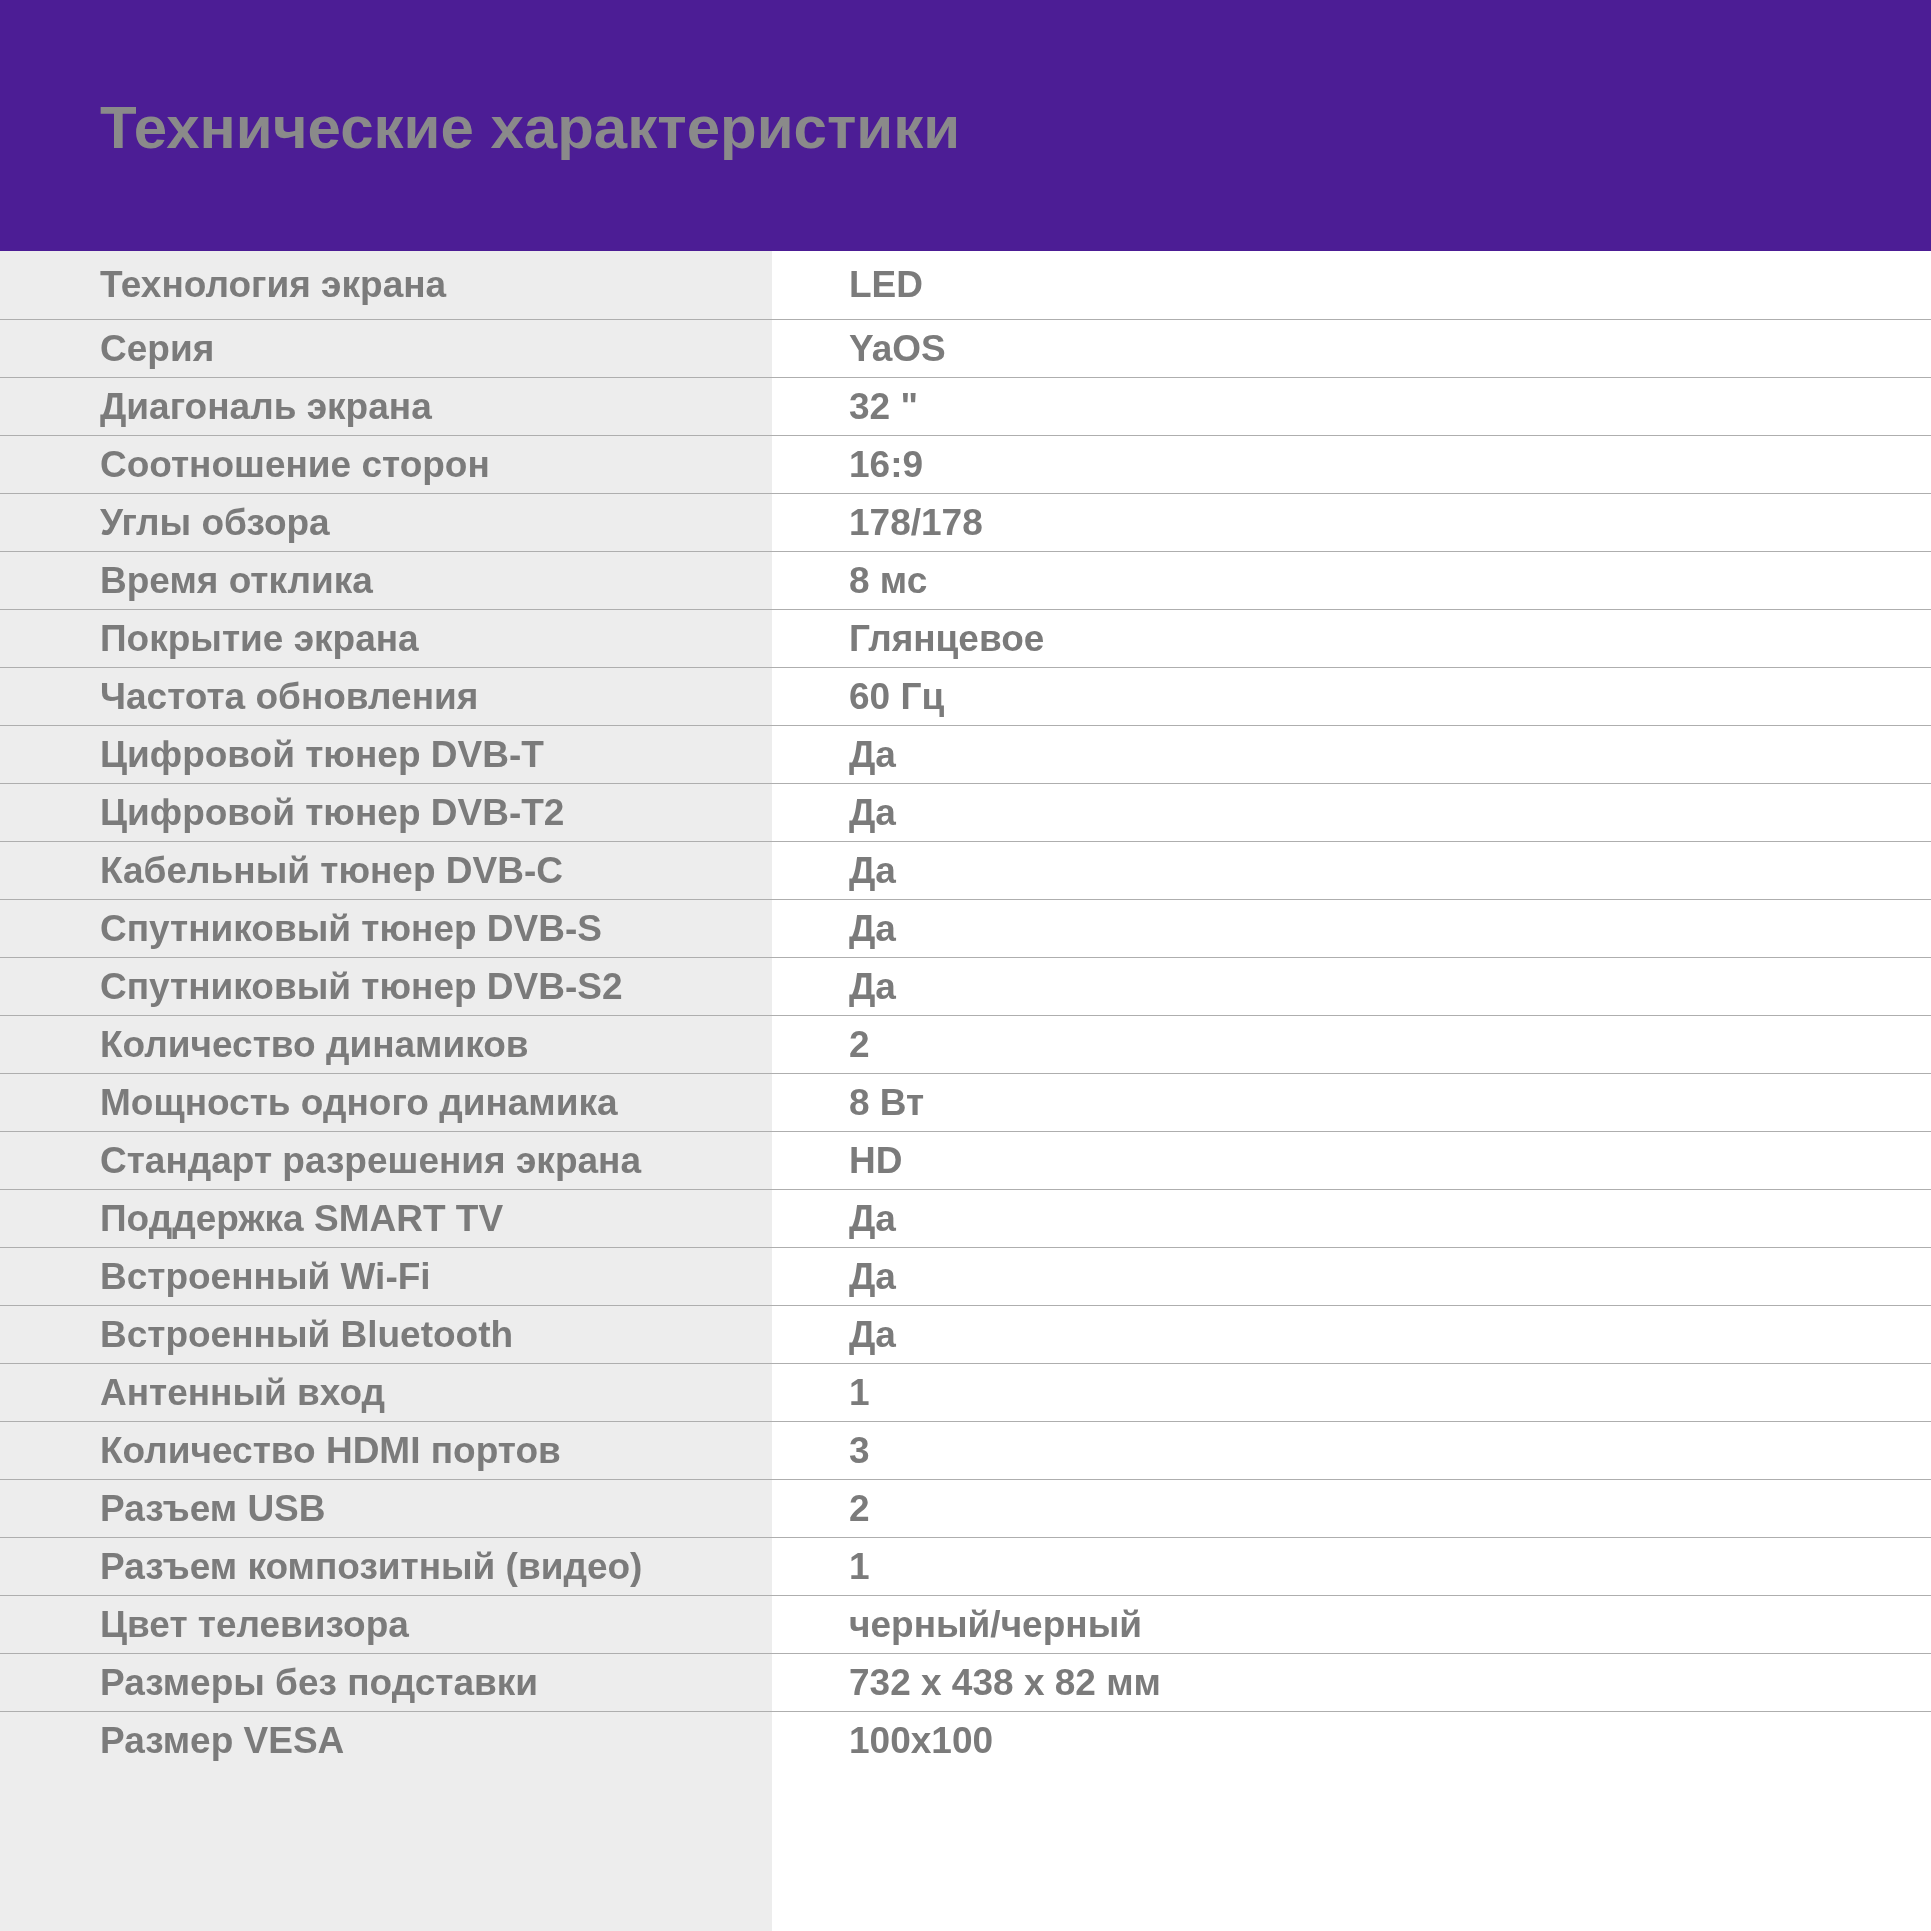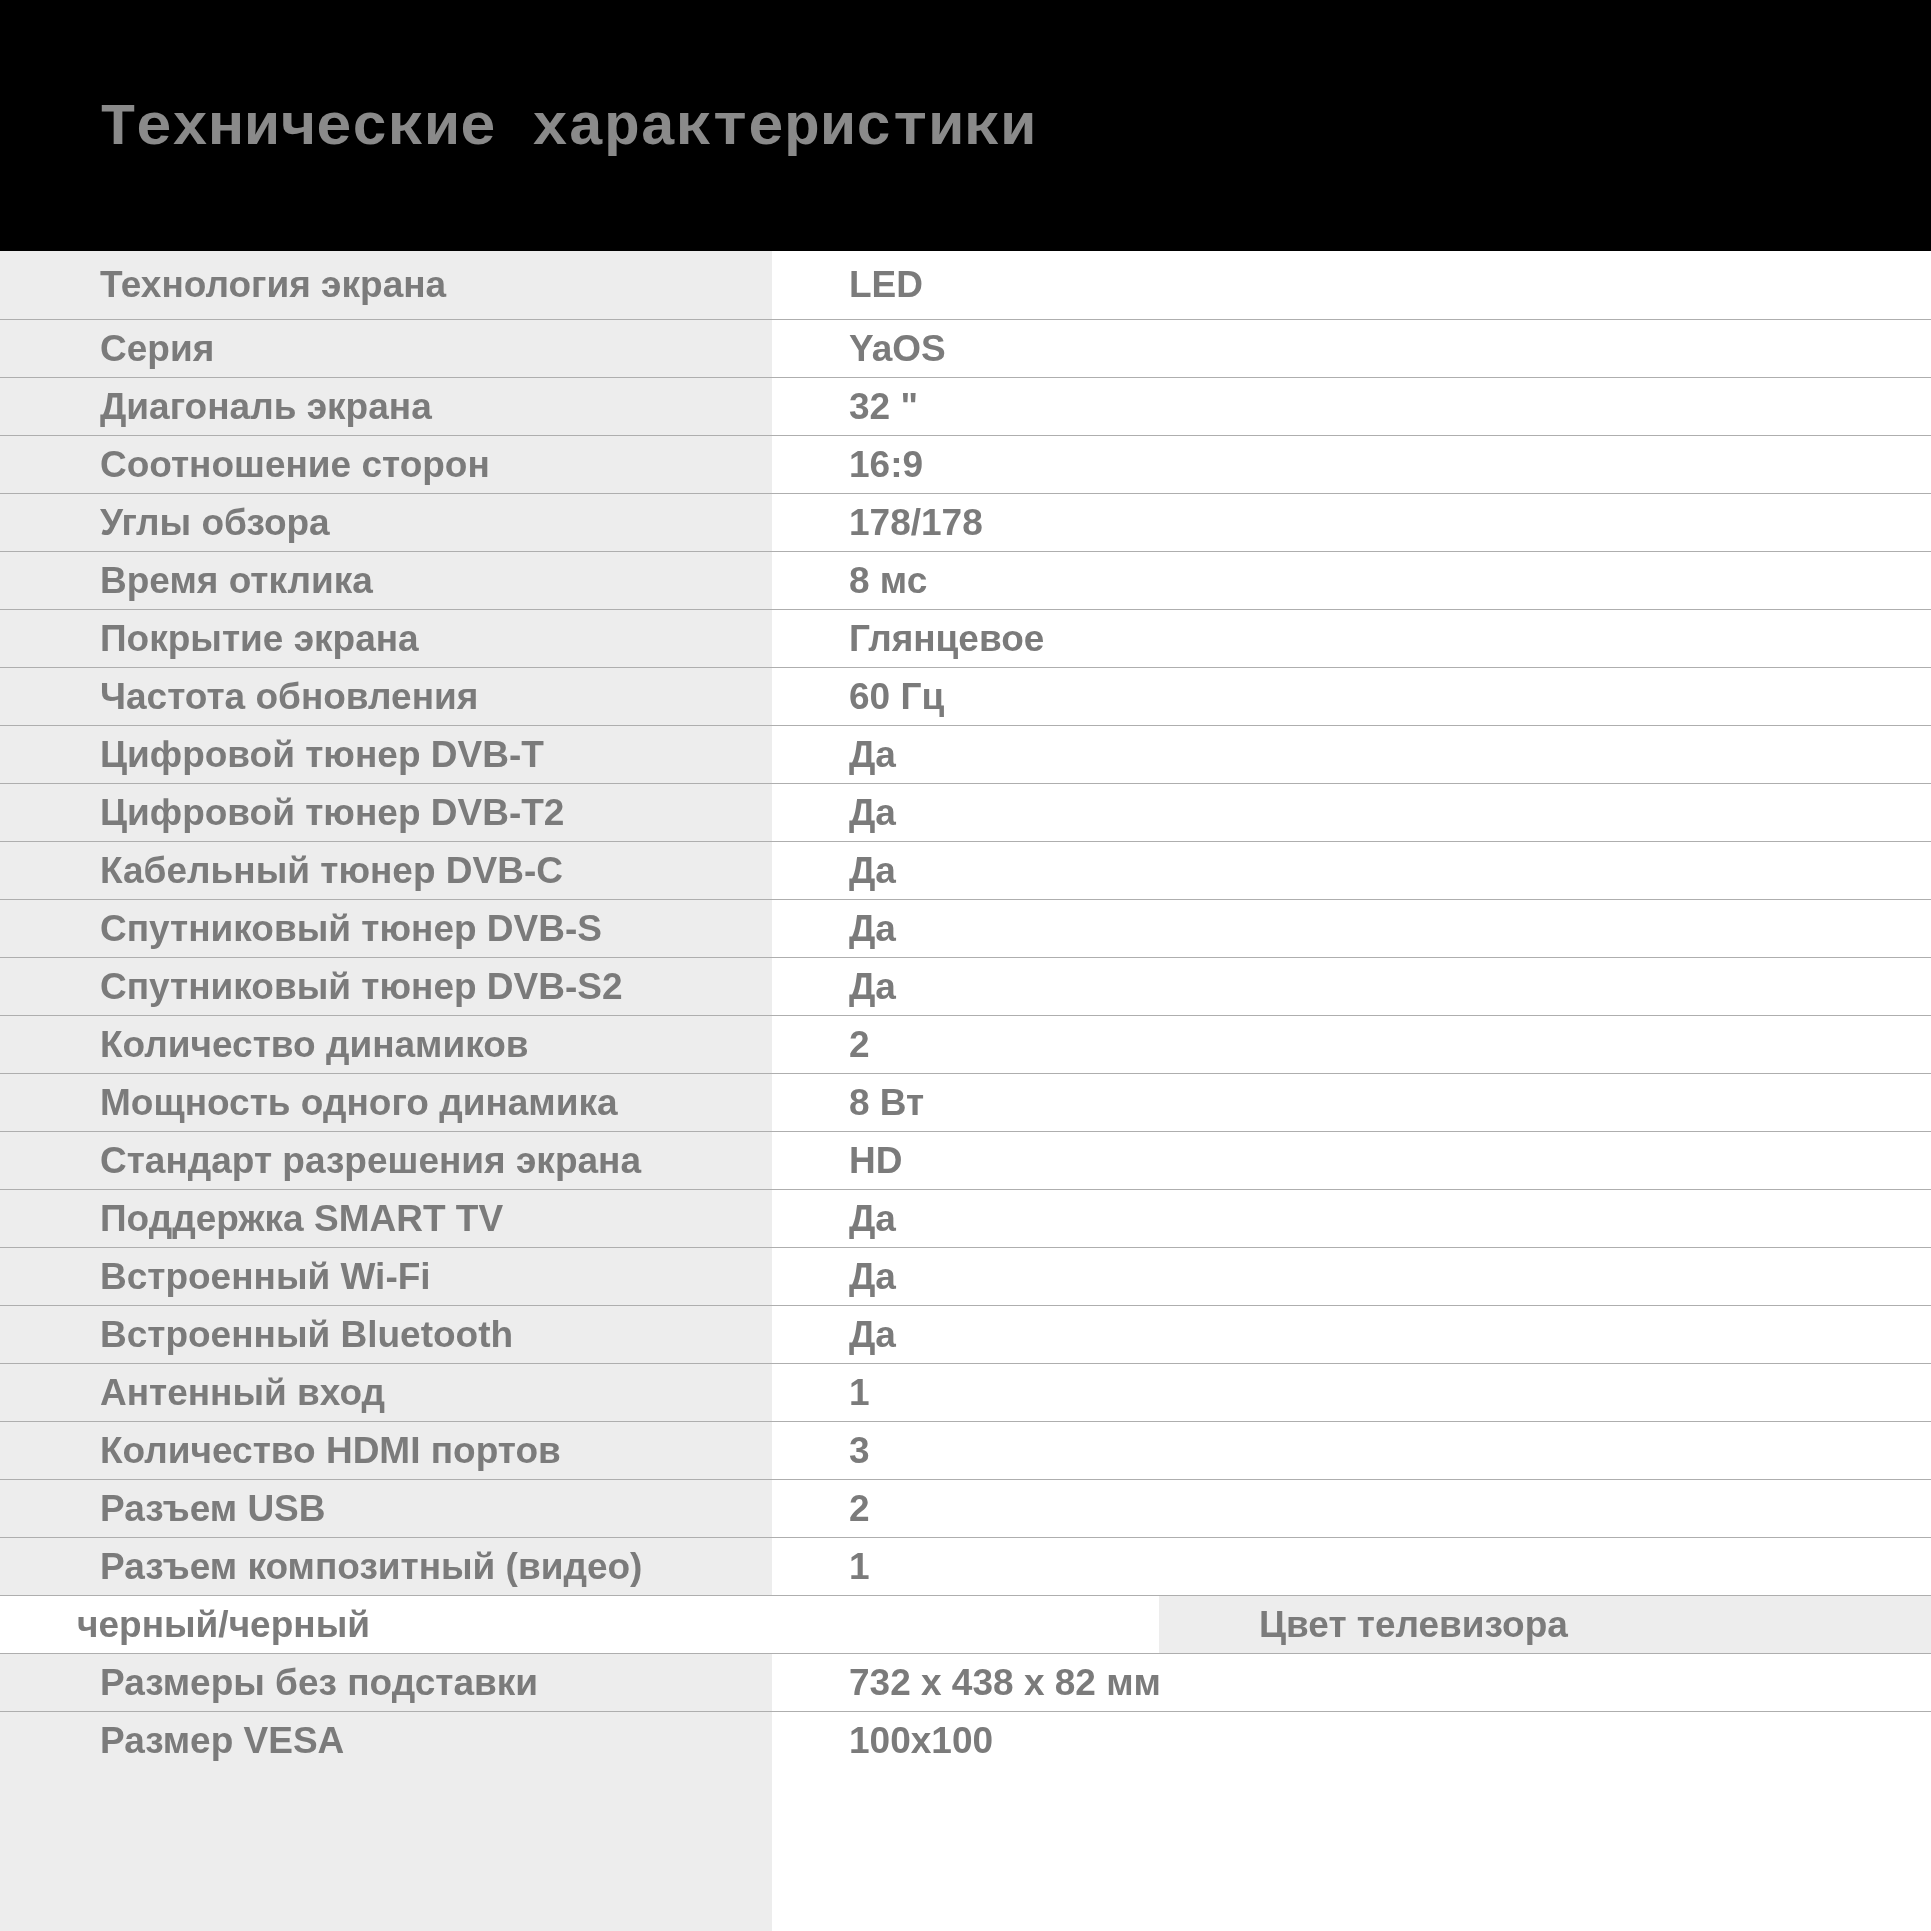--- a/index.html
+++ b/index.html
@@ -12,23 +12,22 @@
     font-family: "Liberation Sans", sans-serif;
   }
   .page {
     width: 1931px;
     height: 1931px;
     display: flex;
     flex-direction: column;
   }
   .specs-header {
     height: 251px;
-    background: #000000;
+    background: #4c1d95;
     flex: 0 0 auto;
-    font-family: Liberation Mono, monospace;
   }
   .specs-header h1 {
     margin: 0;
     padding: 98px 0 0 100px;
     font-size: 60px;
     line-height: 1;
     font-weight: 700;
     color: #8a8a8a;
     letter-spacing: 0px;
   }
@@ -200,22 +199,22 @@
       <div class="cell label">Разъем USB</div>
       <div class="cell value">2</div>
     </div>
 
     <div class="row">
       <div class="cell label">Разъем композитный (видео)</div>
       <div class="cell value">1</div>
     </div>
 
     <div class="row">
+      <div class="cell label">Цвет телевизора</div>
       <div class="cell value">черный/черный</div>
-      <div class="cell label">Цвет телевизора</div>
     </div>
 
     <div class="row">
       <div class="cell label">Размеры без подставки</div>
       <div class="cell value">732 x 438 x 82 мм</div>
     </div>
 
     <div class="row">
       <div class="cell label">Размер VESA</div>
       <div class="cell value">100x100</div>

